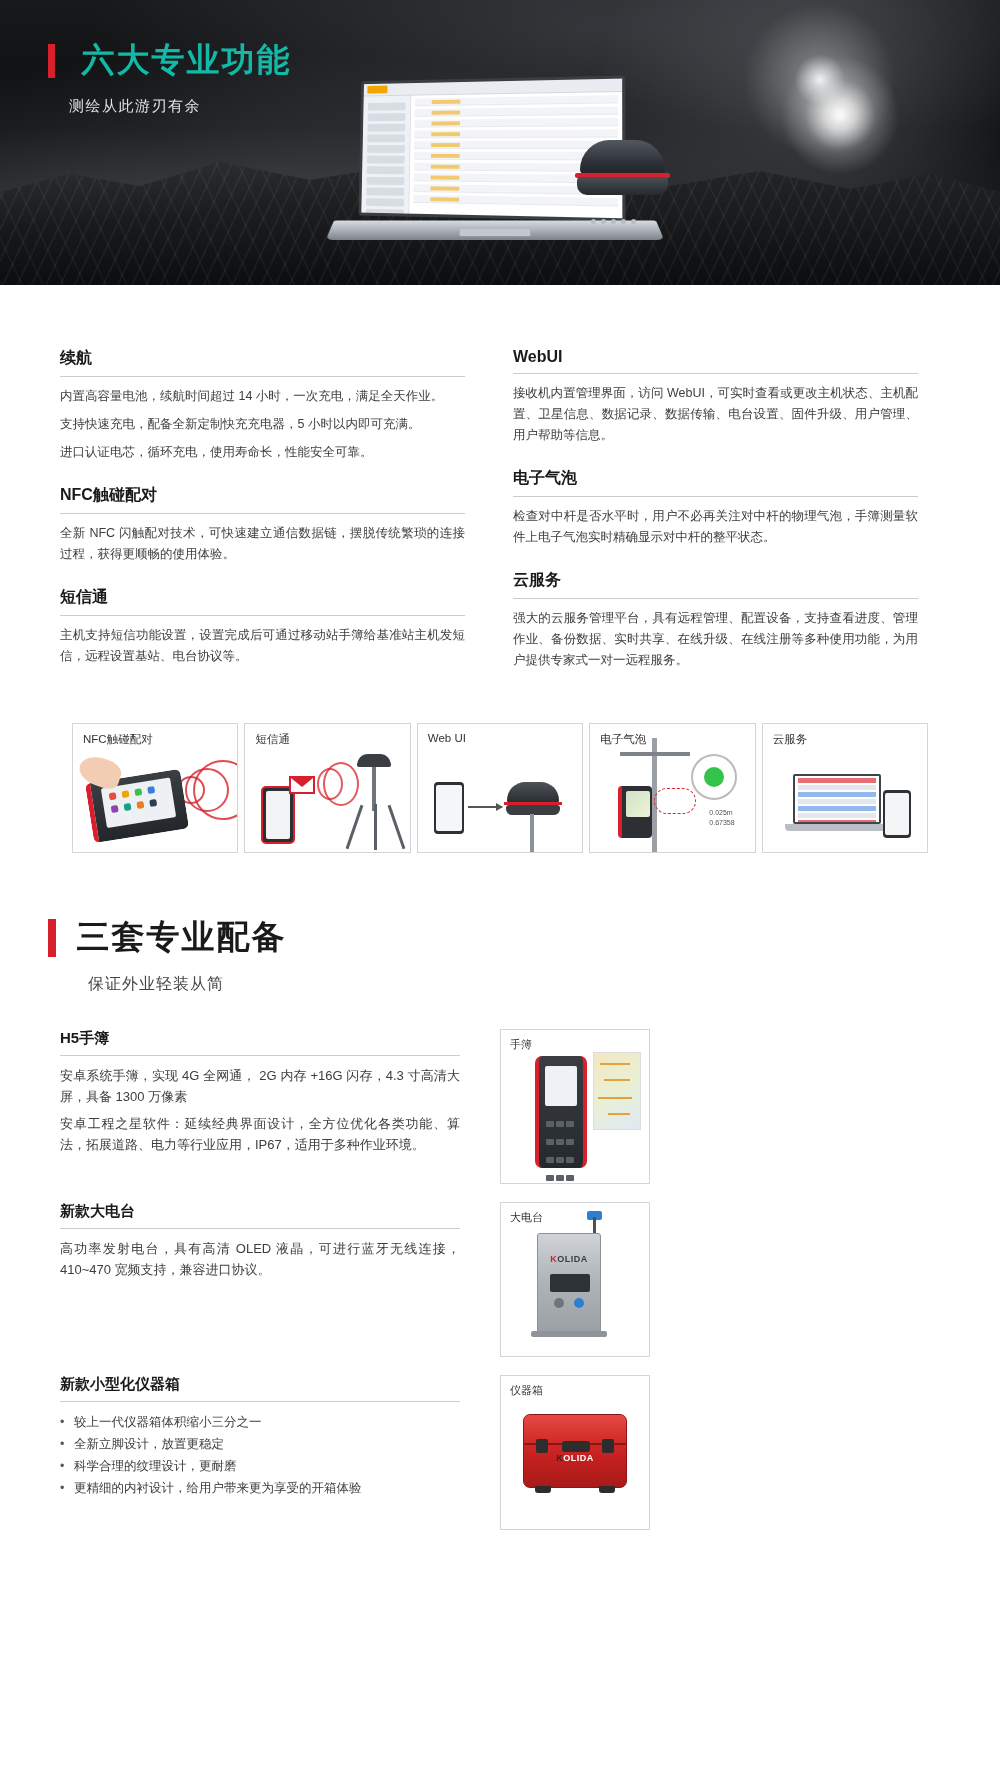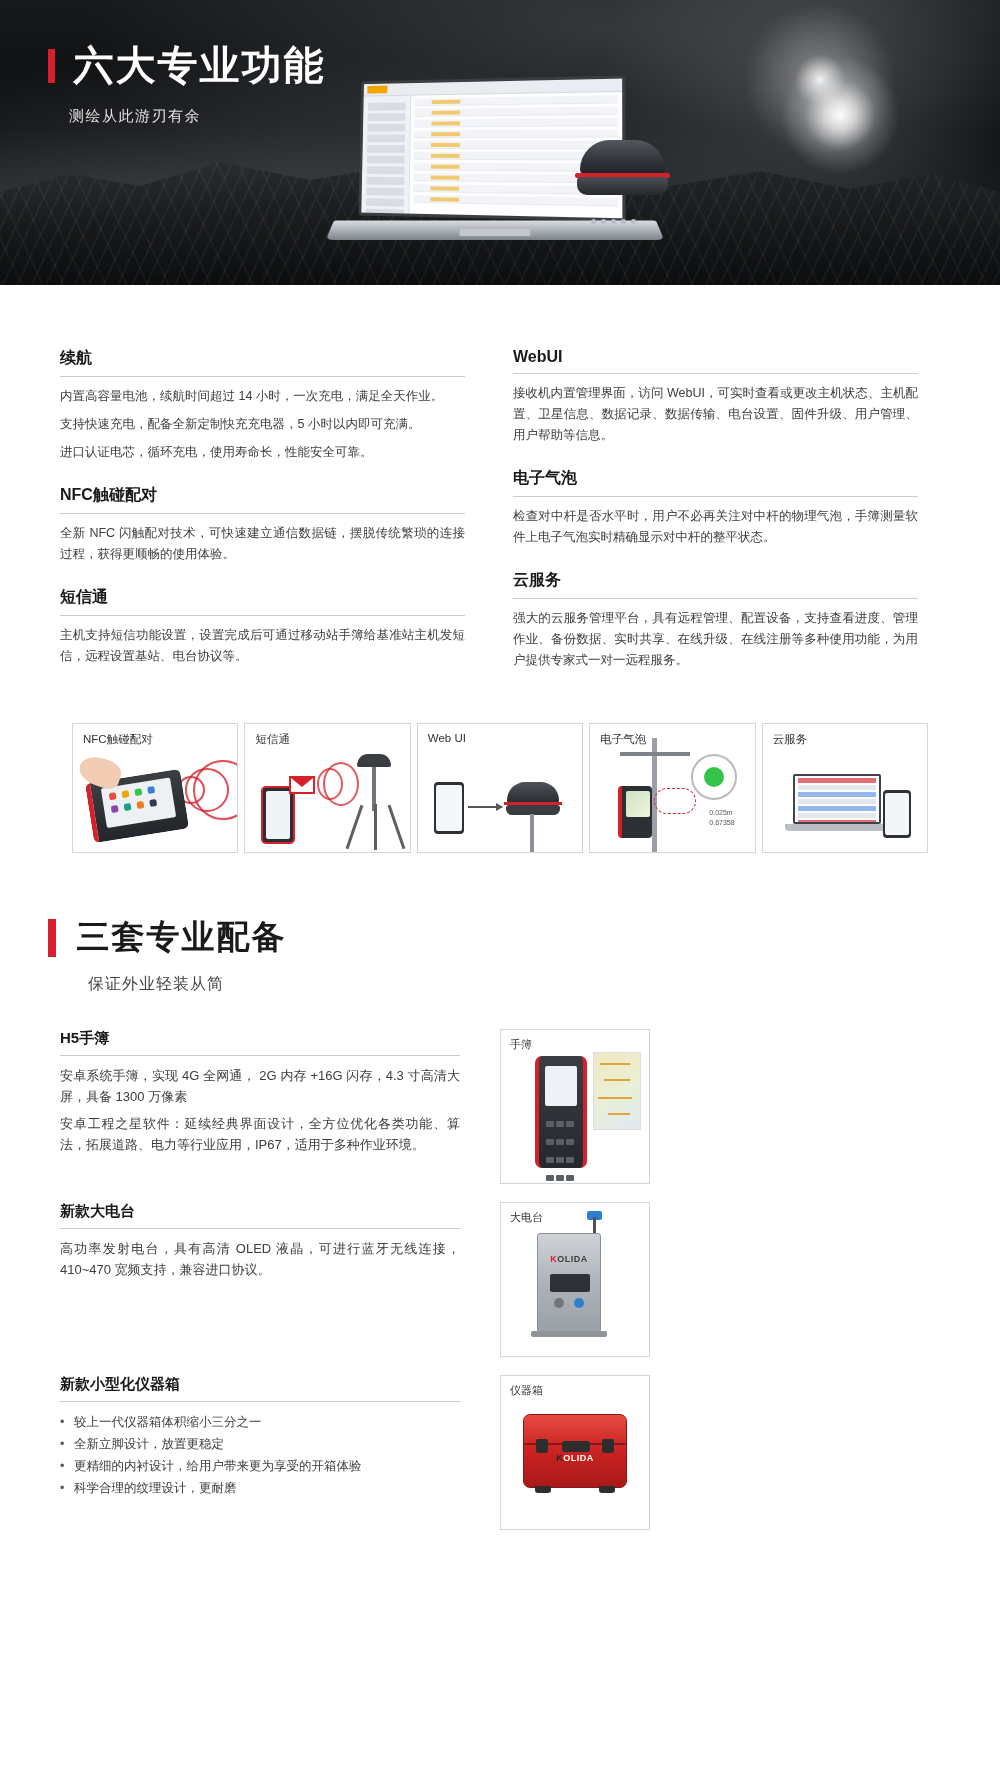--- a/index.html
+++ b/index.html
@@ -42,21 +42,21 @@
     background: radial-gradient(circle, #ffffff 0%, rgba(255,255,255,0.75) 18%, rgba(230,235,240,0.25) 42%, rgba(255,255,255,0) 70%);
     filter: blur(1px);
   }
   .hero-text { position: absolute; left: 48px; top: 38px; }
   .hero-bar {
     display: inline-block; width: 7px; height: 34px;
     background: #d7202b; vertical-align: middle; margin-right: 14px;
   }
   .hero-title {
     display: inline-block; vertical-align: middle;
-    font-size: 40px; font-weight: bold; color: #ffffff; letter-spacing: 2px;
+    font-size: 33px; font-weight: bold; color: #14b8a6; letter-spacing: 2px; margin-left: 8px;
   }
   .hero-sub {
     margin-top: 14px; margin-left: 21px;
     font-size: 15px; color: #e3e3e3; letter-spacing: 1.5px;
   }
 
   
   .laptop { position: absolute; left: 330px; top: 78px; width: 330px; height: 175px; }
   .laptop-screen {
     position: absolute; left: 22px; top: 0; width: 270px; height: 140px;
@@ -499,22 +499,22 @@
         <div class="radio-base"></div>
       </div>
     </div>
 
     <div class="kit-row">
       <div class="kit-text">
         <div class="kit-h">新款小型化仪器箱</div>
         <ul class="kit-ul">
           <li class="kit-li">较上一代仪器箱体积缩小三分之一</li>
           <li class="kit-li">全新立脚设计，放置更稳定</li>
+          <li class="kit-li">科学合理的纹理设计，更耐磨</li>
           <li class="kit-li">更精细的内衬设计，给用户带来更为享受的开箱体验</li>
-          <li class="kit-li">科学合理的纹理设计，更耐磨</li>
         </ul>
       </div>
       <div class="kit-img">
         <div class="kit-img-label">仪器箱</div>
         <div class="case-body">
           <div class="case-lid"></div>
           <div class="case-handle"></div>
           <div class="case-latch" style="left:12px;"></div>
           <div class="case-latch" style="right:12px;"></div>
           <div class="case-brand"><span class="k">K</span><span>OLIDA</span></div>

